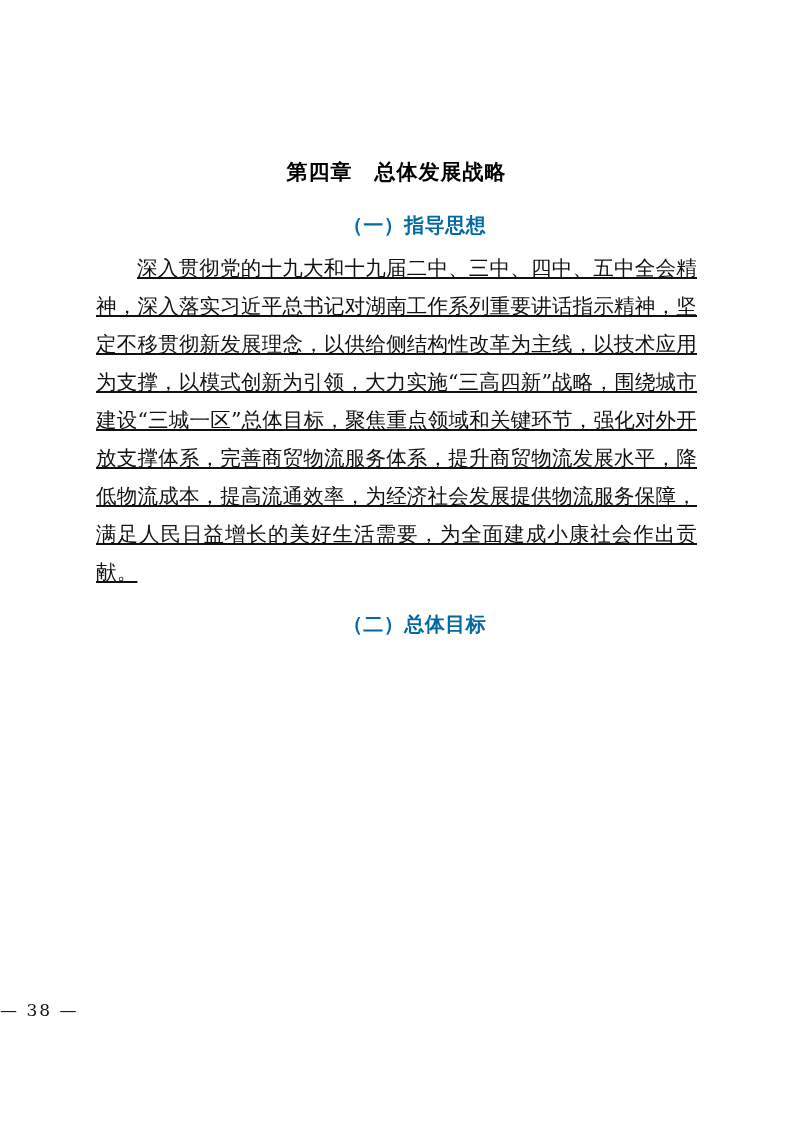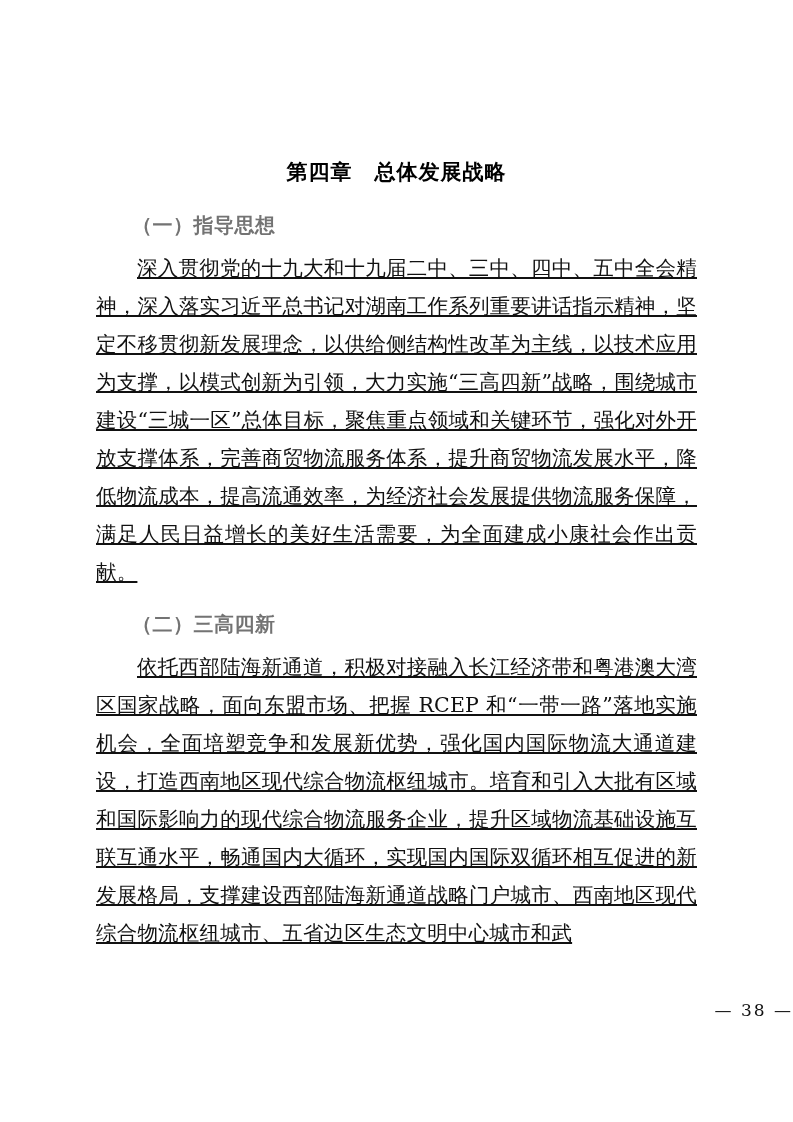--- a/index.html
+++ b/index.html
@@ -40,42 +40,43 @@
     letter-spacing: 1px;
     margin: 0 0 14px 0;
     text-indent: 40px;
     color: #000;
   }
   .sub-heading {
     font-size: 20px;
     letter-spacing: 0.5px;
     margin: 0 0 10px 0;
     text-indent: 36px;
-    color: #737373;
+    color: #0369a1;
+    text-align: center;
   }
   .body-par {
     font-size: 20.5px;
     line-height: 38px;
     text-align: justify;
     text-justify: inter-ideograph;
     text-indent: 41px;
     margin: 0 0 6px 0;
     color: #111;
     letter-spacing: 0.2px;
     text-decoration: underline;
   }
   .gap {
     height: 14px;
   }
   .page-number {
     position: absolute;
     left: 0;
     right: 0;
     top: 1000px;
-    text-align: right;
+    text-align: left;
     font-size: 17px;
     letter-spacing: 2px;
     color: #111;
     font-family: "DejaVu Serif", "Liberation Serif", serif;
   }
 </style>
 </head>
 <body>
 
 <div class="page">
@@ -83,20 +84,19 @@
 
     <h1 class="chapter-title">第四章　总体发展战略</h1>
 
 
     <h3 class="sub-heading">（一）指导思想</h3>
 
     <p class="body-par">深入贯彻党的十九大和十九届二中、三中、四中、五中全会精神，深入落实习近平总书记对湖南工作系列重要讲话指示精神，坚定不移贯彻新发展理念，以供给侧结构性改革为主线，以技术应用为支撑，以模式创新为引领，大力实施“三高四新”战略，围绕城市建设“三城一区”总体目标，聚焦重点领域和关键环节，强化对外开放支撑体系，完善商贸物流服务体系，提升商贸物流发展水平，降低物流成本，提高流通效率，为经济社会发展提供物流服务保障，满足人民日益增长的美好生活需要，为全面建成小康社会作出贡献。</p>
 
     <div class="gap"></div>
 
-    <h3 class="sub-heading">（二）三高四新</h3>
+    <h3 class="sub-heading">（二）总体目标</h3>
 
-    <p class="body-par">依托西部陆海新通道，积极对接融入长江经济带和粤港澳大湾区国家战略，面向东盟市场、把握 RCEP 和“一带一路”落地实施机会，全面培塑竞争和发展新优势，强化国内国际物流大通道建设，打造西南地区现代综合物流枢纽城市。培育和引入大批有区域和国际影响力的现代综合物流服务企业，提升区域物流基础设施互联互通水平，畅通国内大循环，实现国内国际双循环相互促进的新发展格局，支撑建设西部陆海新通道战略门户城市、西南地区现代综合物流枢纽城市、五省边区生态文明中心城市和武</p>
 
   </div>
 
   <div class="page-number">— 38 —</div>
 </div>
 
 </body></html>

